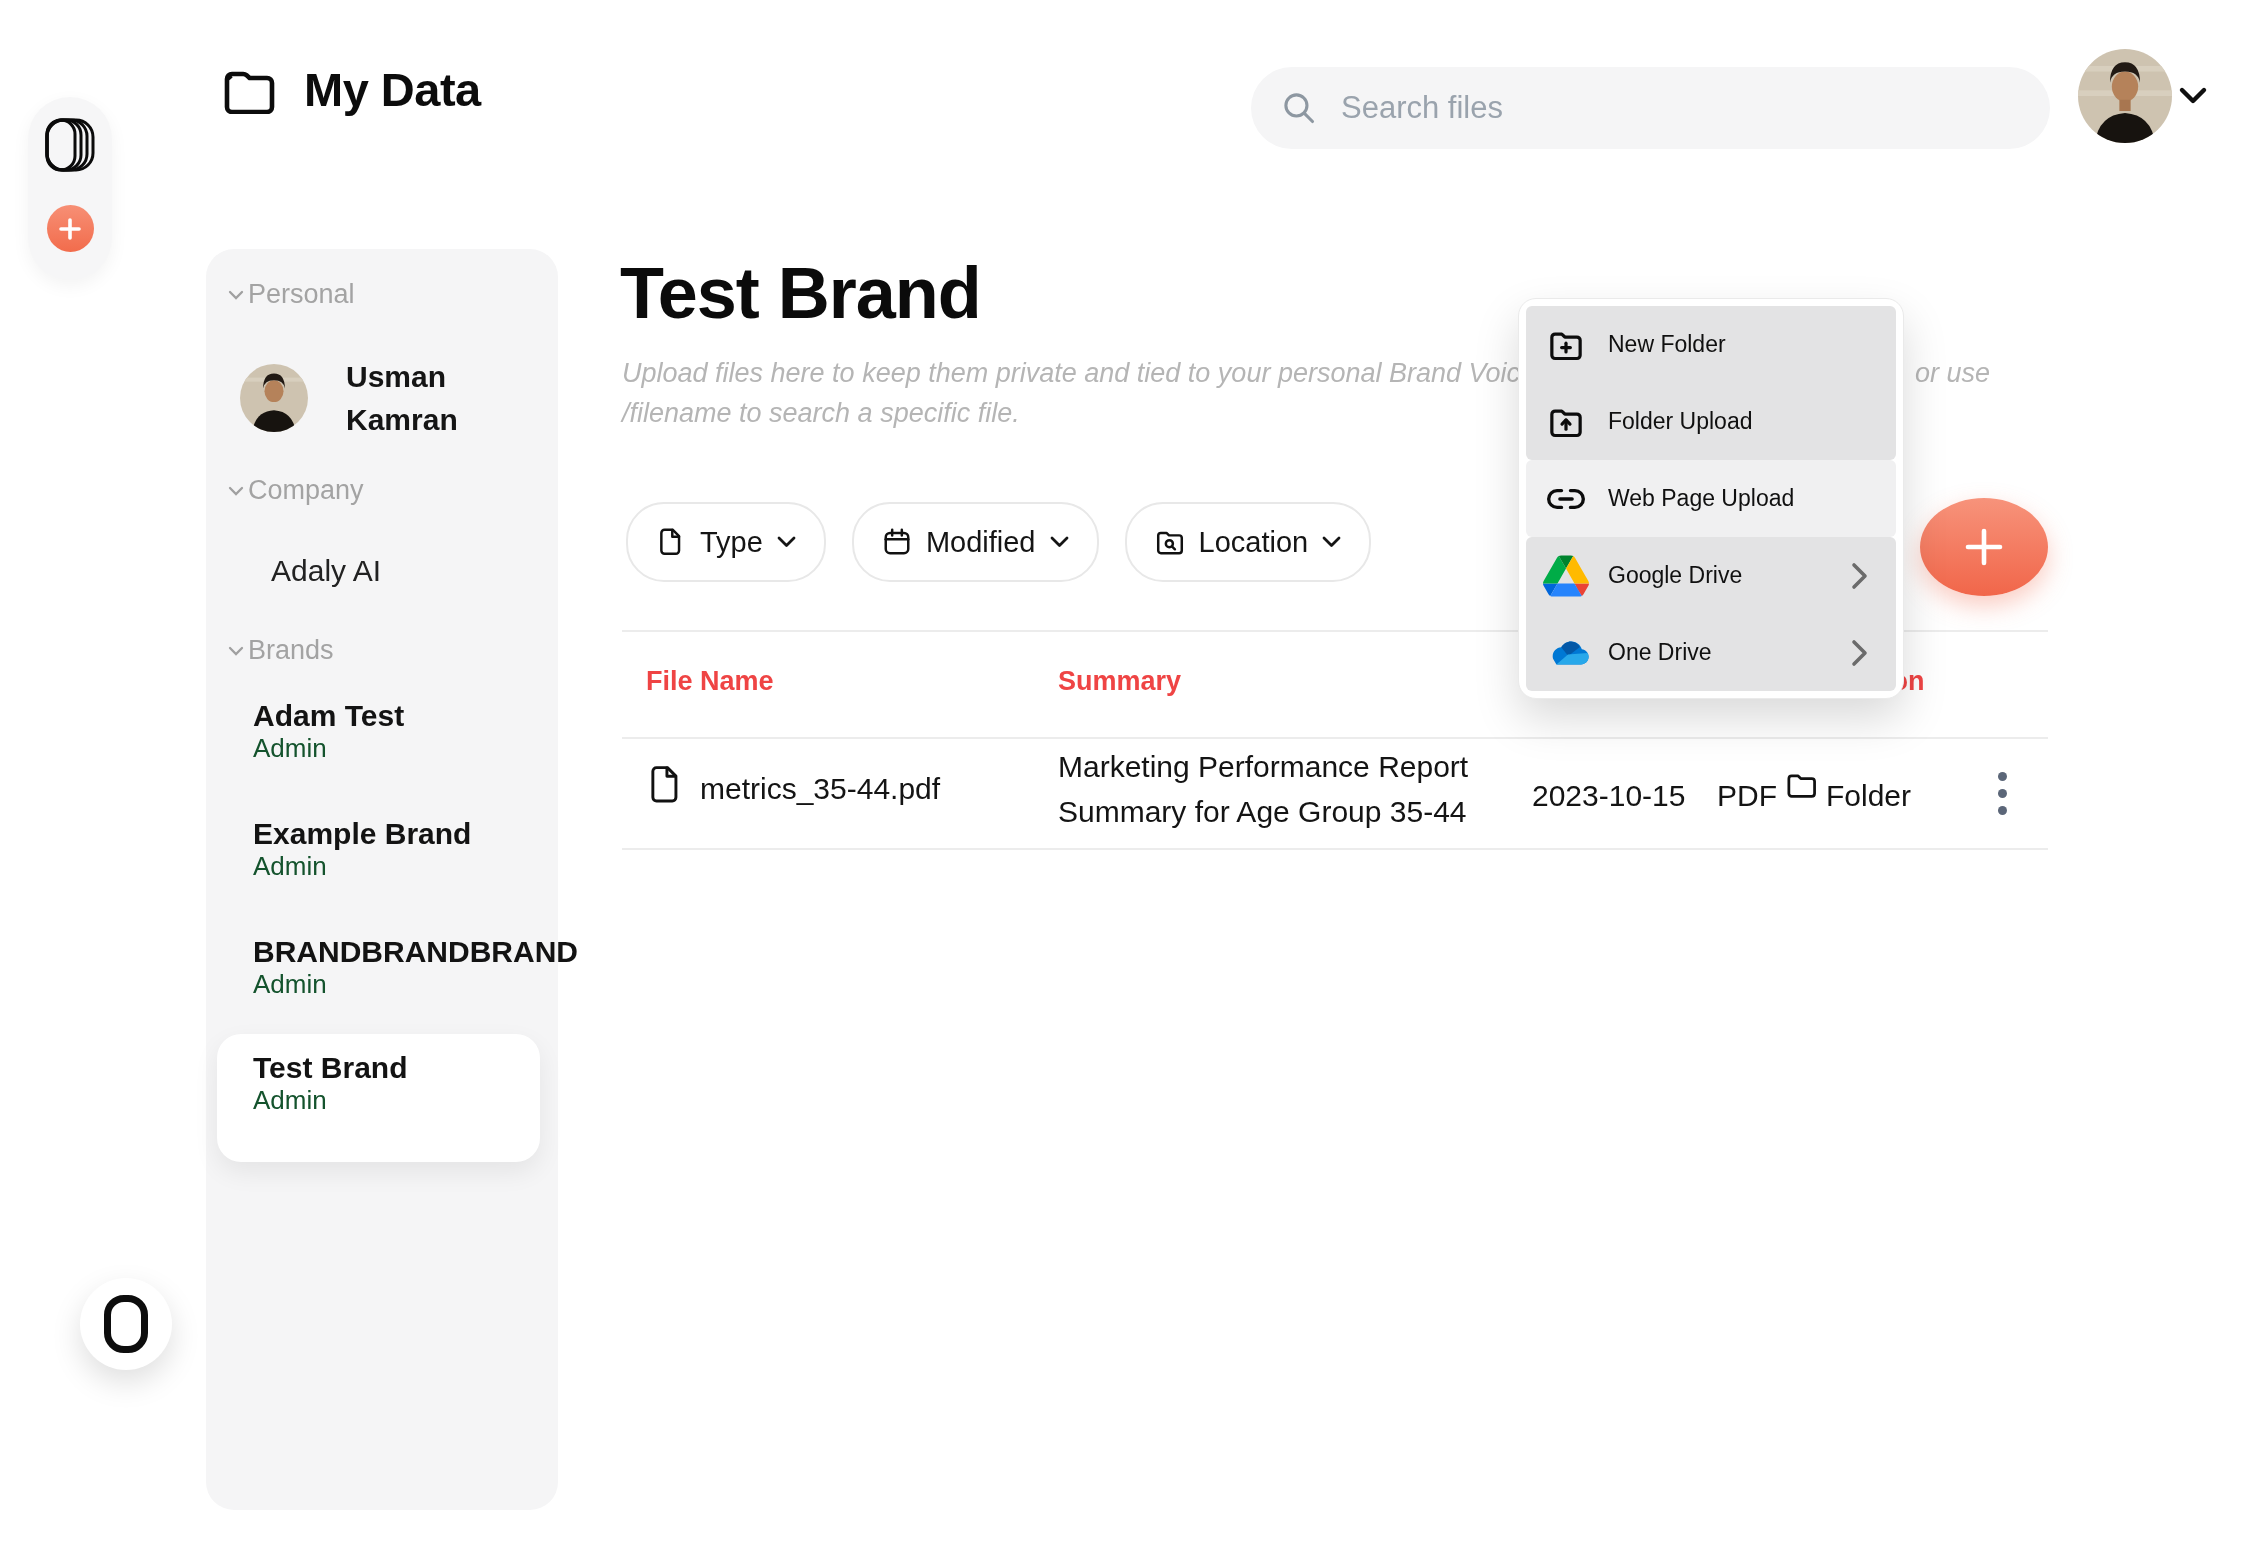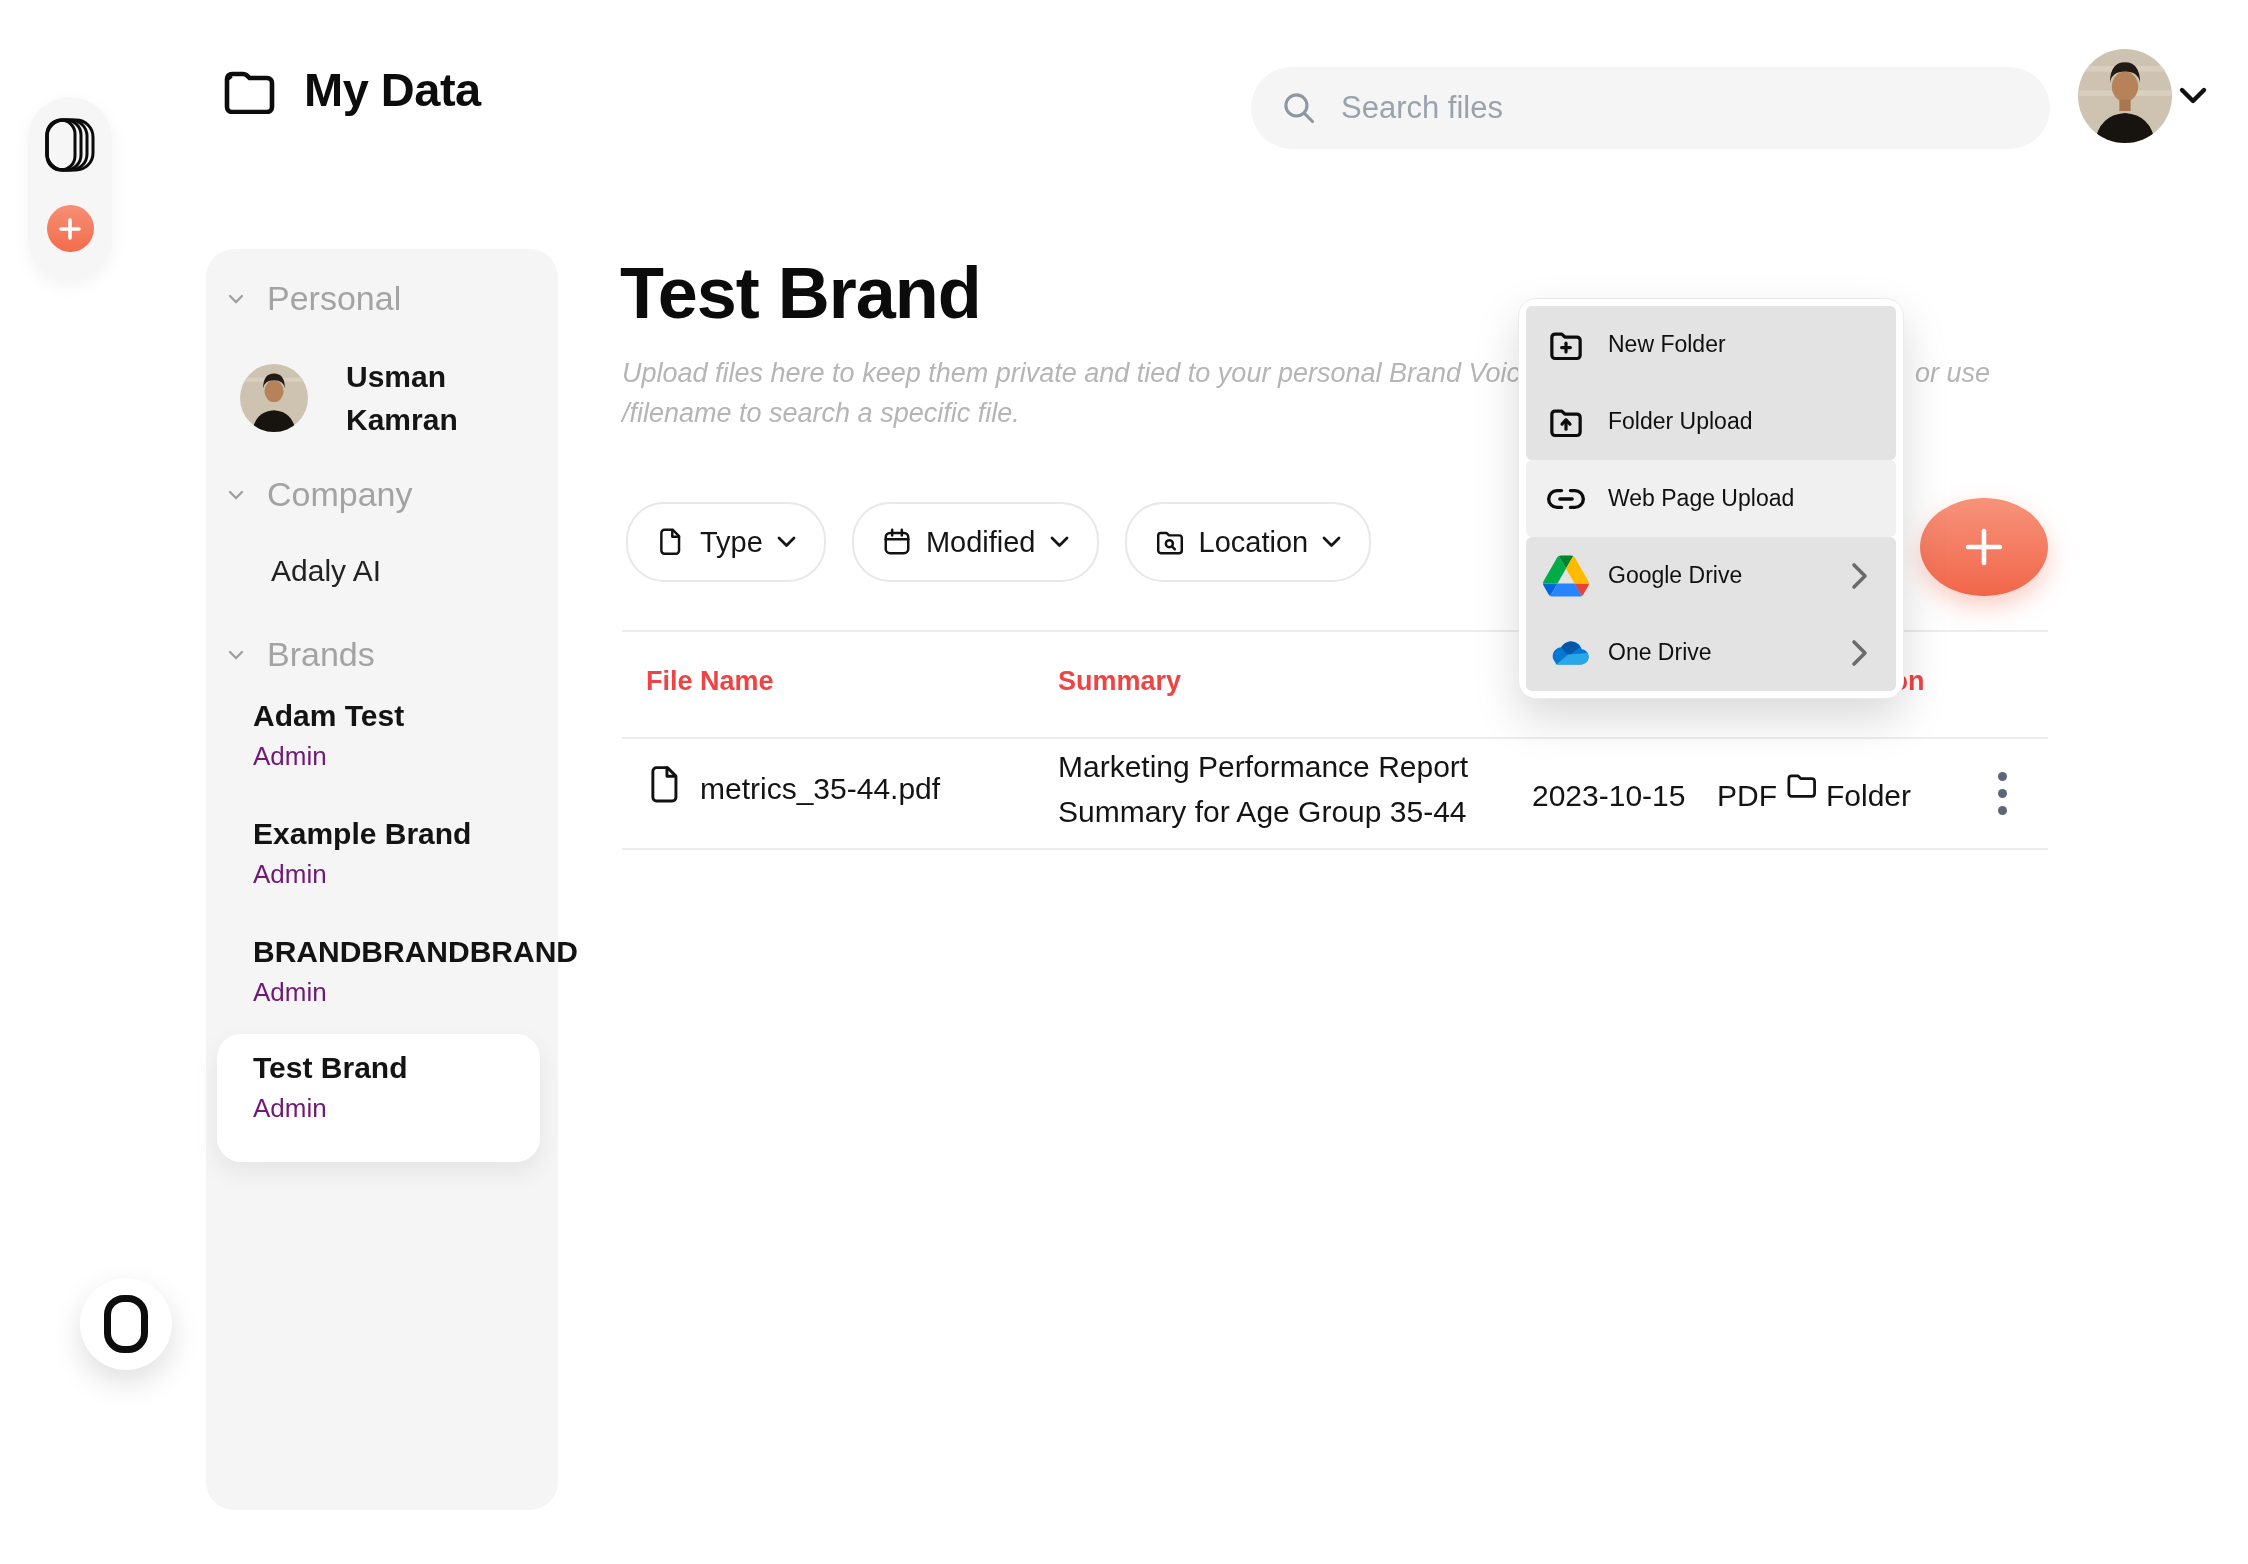--- a/index.html
+++ b/index.html
@@ -22,28 +22,28 @@
   .search{left:1251px;top:67px;width:799px;height:82px;border-radius:41px;background:#f5f5f6;
           display:flex;align-items:center;padding:0 30px;box-sizing:border-box;gap:22px;}
   .search input{border:none;background:transparent;outline:none;font-size:31px;color:#333;width:600px;
                 font-family:"Liberation Sans",sans-serif;}
   .search input::placeholder{color:#9aa3ad;}
   .avatar-top{left:2078px;top:49px;width:94px;height:94px;border-radius:50%;overflow:hidden;cursor:pointer;}
   .avatar-chevron{left:2178px;top:86px;cursor:pointer;}
 
   
   .sidebar{left:206px;top:249px;width:352px;height:1261px;border-radius:28px;background:#f5f5f6;}
-  .side-section{position:absolute;left:22px;display:flex;align-items:center;gap:23px;color:#a3a3a3;font-size:34px;}
+  .side-section{position:absolute;left:22px;display:flex;align-items:center;gap:4px;color:#a3a3a3;font-size:27px;}
   .side-user{position:absolute;left:34px;top:106px;display:flex;align-items:center;gap:38px;cursor:pointer;}
   .side-avatar{width:68px;height:68px;border-radius:50%;overflow:hidden;flex:0 0 auto;}
   .side-user-name{font-size:30px;line-height:43px;font-weight:600;color:#151515;}
   .side-link{position:absolute;left:65px;font-size:30px;font-weight:500;color:#222;cursor:pointer;}
   .brand-item{position:absolute;left:47px;cursor:pointer;}
   .brand-name{font-size:30px;font-weight:600;color:#131313;}
-  .brand-role{font-size:26px;color:#701a75;margin-top:8px;}
+  .brand-role{font-size:26px;color:#14532d;}
   .brand-selected{position:absolute;left:11px;top:785px;width:323px;height:128px;border-radius:24px;background:#ffffff;
                   box-shadow:0 10px 26px rgba(0,0,0,.07);}
   .brand-selected .inner{position:absolute;left:36px;top:17px;}
 
   .bubble{left:80px;top:1278px;width:92px;height:92px;border-radius:50%;background:#fff;
           box-shadow:0 12px 30px rgba(0,0,0,.13);display:flex;align-items:center;justify-content:center;cursor:pointer;}
   .bubble-o{width:30px;height:44px;border:7px solid #0d0d0d;border-radius:20px;}
 
   
   .page-title{left:620px;top:252px;font-size:72px;font-weight:800;letter-spacing:-1px;color:#0b0b0b;}

